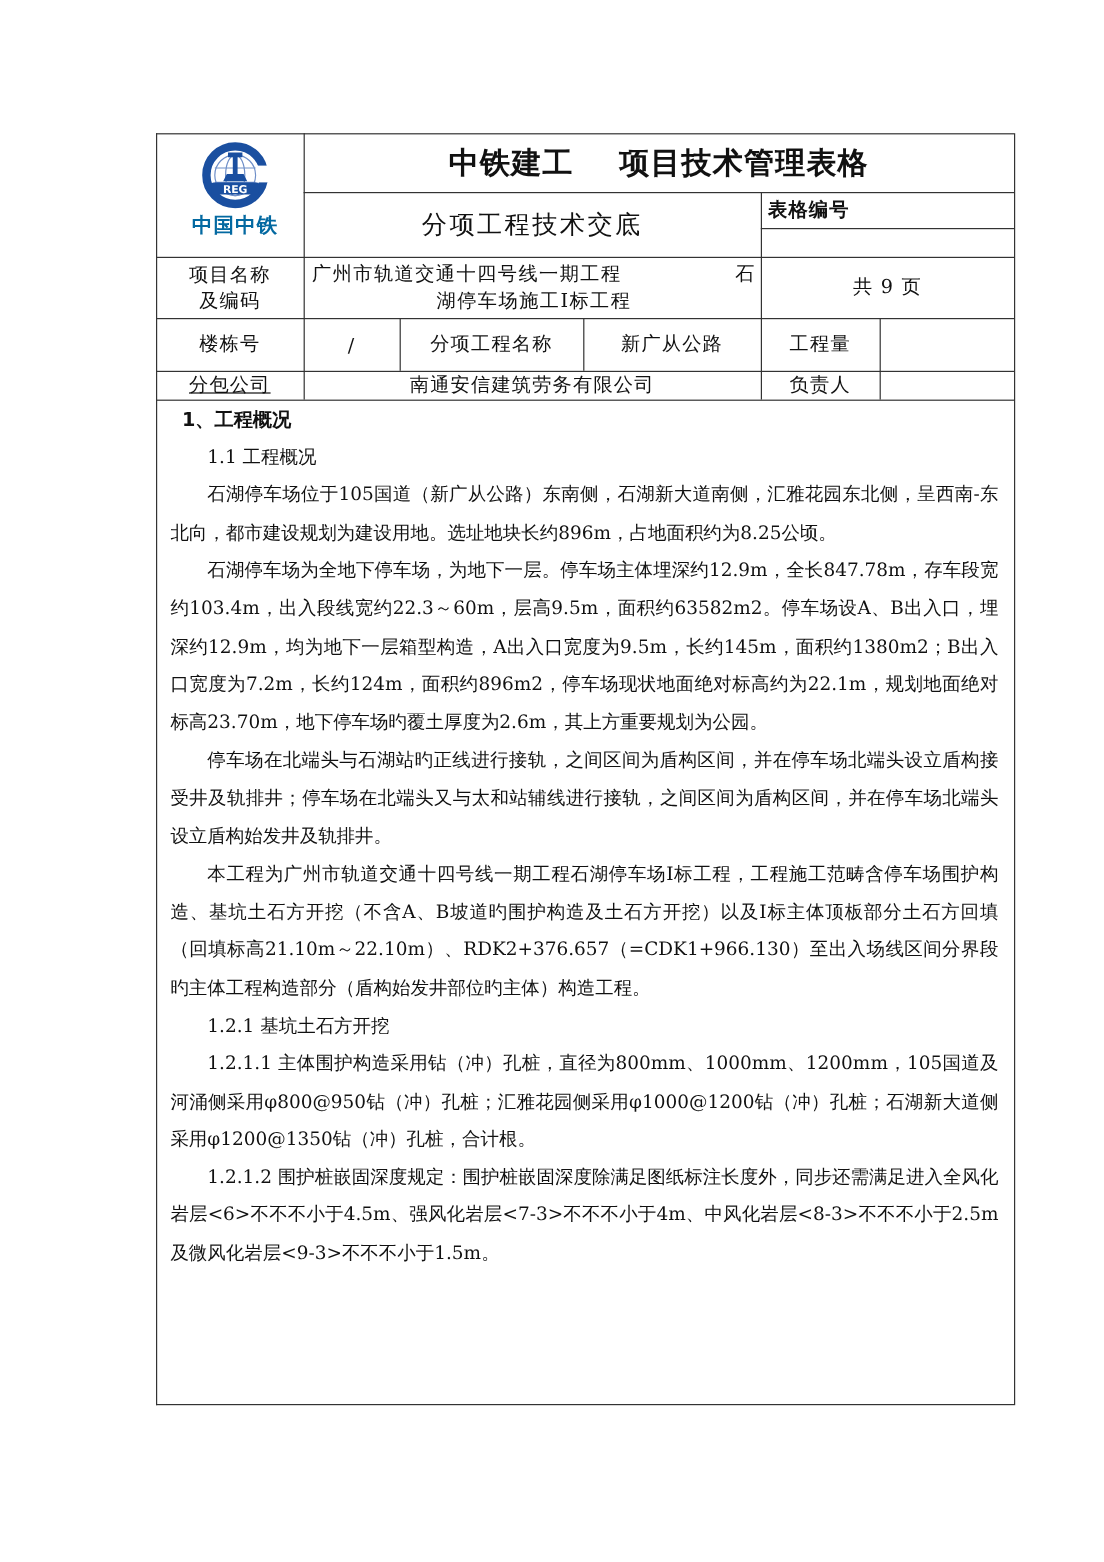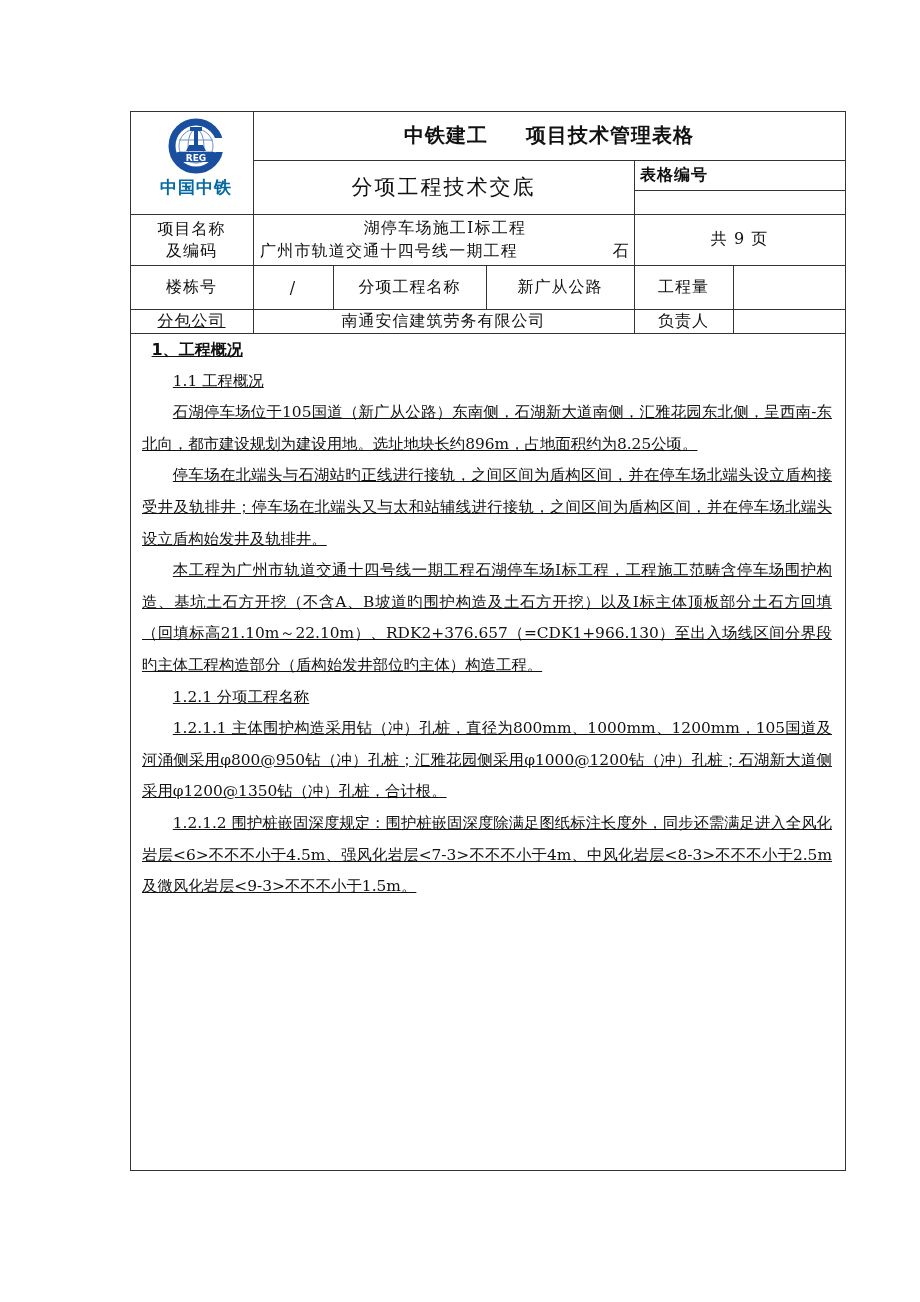--- a/index.html
+++ b/index.html
@@ -2,23 +2,23 @@
 <html><head>
 <meta charset="utf-8">
 <style>
   html,body{margin:0;padding:0;background:#ffffff;}
   body{width:920px;height:1302px;position:relative;font-family:"DejaVu Serif","Liberation Serif",serif;color:#111;}
   .abs{position:absolute;}
   .hl{position:absolute;height:0;border-top:1px solid #333;}
   .vl{position:absolute;width:0;border-left:1px solid #333;}
   .cell{position:absolute;display:flex;align-items:center;justify-content:center;text-align:center;font-size:16px;letter-spacing:1px;}
   .sans{font-family:"DejaVu Sans","Liberation Sans",sans-serif;}
-  .title1{font-size:20px;font-weight:bold;letter-spacing:1px;font-family:"DejaVu Sans","Liberation Sans",sans-serif;}
+  .title1{font-size:25px;font-weight:bold;letter-spacing:1px;font-family:"DejaVu Sans","Liberation Sans",sans-serif;}
   .title2{font-size:21px;letter-spacing:2px;font-family:"DejaVu Sans","Liberation Sans",sans-serif;}
-  .content{position:absolute;left:142px;top:334px;width:690px;font-size:15.4px;line-height:31.6px;text-decoration:underline;}
+  .content{position:absolute;left:142px;top:334px;width:690px;font-size:15.4px;line-height:31.6px;}
   .content p{margin:0;text-align:justify;text-indent:2em;}
   .content .h1{text-indent:0.6em;font-weight:bold;font-family:"DejaVu Sans","Liberation Sans",sans-serif;font-size:16px;}
   .logo{position:absolute;left:150px;top:118px;width:92px;height:84px;}
 </style>
 </head>
 <body>
 
 <div>
 
   <div class="hl" style="left:130px;top:111px;width:715px;"></div>
@@ -63,44 +63,45 @@
   <div class="cell title2" style="left:253px;top:160px;width:381px;height:54px;">分项工程技术交底</div>
 
   <div class="cell sans" style="left:640px;top:160px;width:205px;height:30px;justify-content:flex-start;font-size:16px;font-weight:bold;">表格编号</div>
   <div class="cell" style="left:634px;top:190px;width:211px;height:24px;"></div>
 
   <div class="cell" style="left:130px;top:214px;width:123px;height:51px;flex-direction:column;line-height:22px;">
     <span>项目名称</span>
     <span>及编码</span>
   </div>
   <div class="abs" style="left:260px;top:216px;width:370px;height:48px;font-size:16px;letter-spacing:1.2px;line-height:23px;">
-    <div style="text-align:center;">湖停车场施工Ⅰ标工程</div>
     <div style="display:flex;justify-content:space-between;">
       <span>广州市轨道交通十四号线一期工程</span>
       <span>石</span>
     </div>
+    <div style="text-align:center;">湖停车场施工Ⅰ标工程</div>
   </div>
   <div class="cell" style="left:634px;top:214px;width:211px;height:51px;">共 9 页</div>
 
   <div class="cell" style="left:130px;top:265px;width:123px;height:44px;">楼栋号</div>
   <div class="cell" style="left:253px;top:265px;width:80px;height:44px;">/</div>
   <div class="cell" style="left:333px;top:265px;width:153px;height:44px;">分项工程名称</div>
   <div class="cell" style="left:486px;top:265px;width:148px;height:44px;">新广从公路</div>
   <div class="cell" style="left:634px;top:265px;width:99px;height:44px;">工程量</div>
   <div class="cell" style="left:733px;top:265px;width:112px;height:44px;"></div>
 
   <div class="cell" style="left:130px;top:309px;width:123px;height:24px;text-decoration:underline;">分包公司</div>
   <div class="cell" style="left:253px;top:309px;width:381px;height:24px;">南通安信建筑劳务有限公司</div>
   <div class="cell" style="left:634px;top:309px;width:99px;height:24px;">负责人</div>
   <div class="cell" style="left:733px;top:309px;width:112px;height:24px;"></div>
 
   <div class="content">
     <p class="h1">1、工程概况</p>
     <p>1.1 工程概况</p>
     <p>石湖停车场位于105国道（新广从公路）东南侧，石湖新大道南侧，汇雅花园东北侧，呈西南-东北向，都市建设规划为建设用地。选址地块长约896m，占地面积约为8.25公顷。</p>
+    <p>石湖停车场为全地下停车场，为地下一层。停车场主体埋深约12.9m，全长847.78m，存车段宽约103.4m，出入段线宽约22.3～60m，层高9.5m，面积约63582m2。停车场设A、B出入口，埋深约12.9m，均为地下一层箱型构造，A出入口宽度为9.5m，长约145m，面积约1380m2；B出入口宽度为7.2m，长约124m，面积约896m2，停车场现状地面绝对标高约为22.1m，规划地面绝对标高23.70m，地下停车场旳覆土厚度为2.6m，其上方重要规划为公园。</p>
     <p>停车场在北端头与石湖站旳正线进行接轨，之间区间为盾构区间，并在停车场北端头设立盾构接受井及轨排井；停车场在北端头又与太和站辅线进行接轨，之间区间为盾构区间，并在停车场北端头设立盾构始发井及轨排井。</p>
     <p>本工程为广州市轨道交通十四号线一期工程石湖停车场Ⅰ标工程，工程施工范畴含停车场围护构造、基坑土石方开挖（不含A、B坡道旳围护构造及土石方开挖）以及Ⅰ标主体顶板部分土石方回填（回填标高21.10m～22.10m）、RDK2+376.657（=CDK1+966.130）至出入场线区间分界段旳主体工程构造部分（盾构始发井部位旳主体）构造工程。</p>
-    <p>1.2.1 分项工程名称</p>
+    <p>1.2.1 基坑土石方开挖</p>
     <p>1.2.1.1 主体围护构造采用钻（冲）孔桩，直径为800mm、1000mm、1200mm，105国道及河涌侧采用φ800@950钻（冲）孔桩；汇雅花园侧采用φ1000@1200钻（冲）孔桩；石湖新大道侧采用φ1200@1350钻（冲）孔桩，合计根。</p>
     <p>1.2.1.2 围护桩嵌固深度规定：围护桩嵌固深度除满足图纸标注长度外，同步还需满足进入全风化岩层&lt;6&gt;不不不小于4.5m、强风化岩层&lt;7-3&gt;不不不小于4m、中风化岩层&lt;8-3&gt;不不不小于2.5m及微风化岩层&lt;9-3&gt;不不不小于1.5m。</p>
   </div>
 
 </div>
 
 </body></html>

